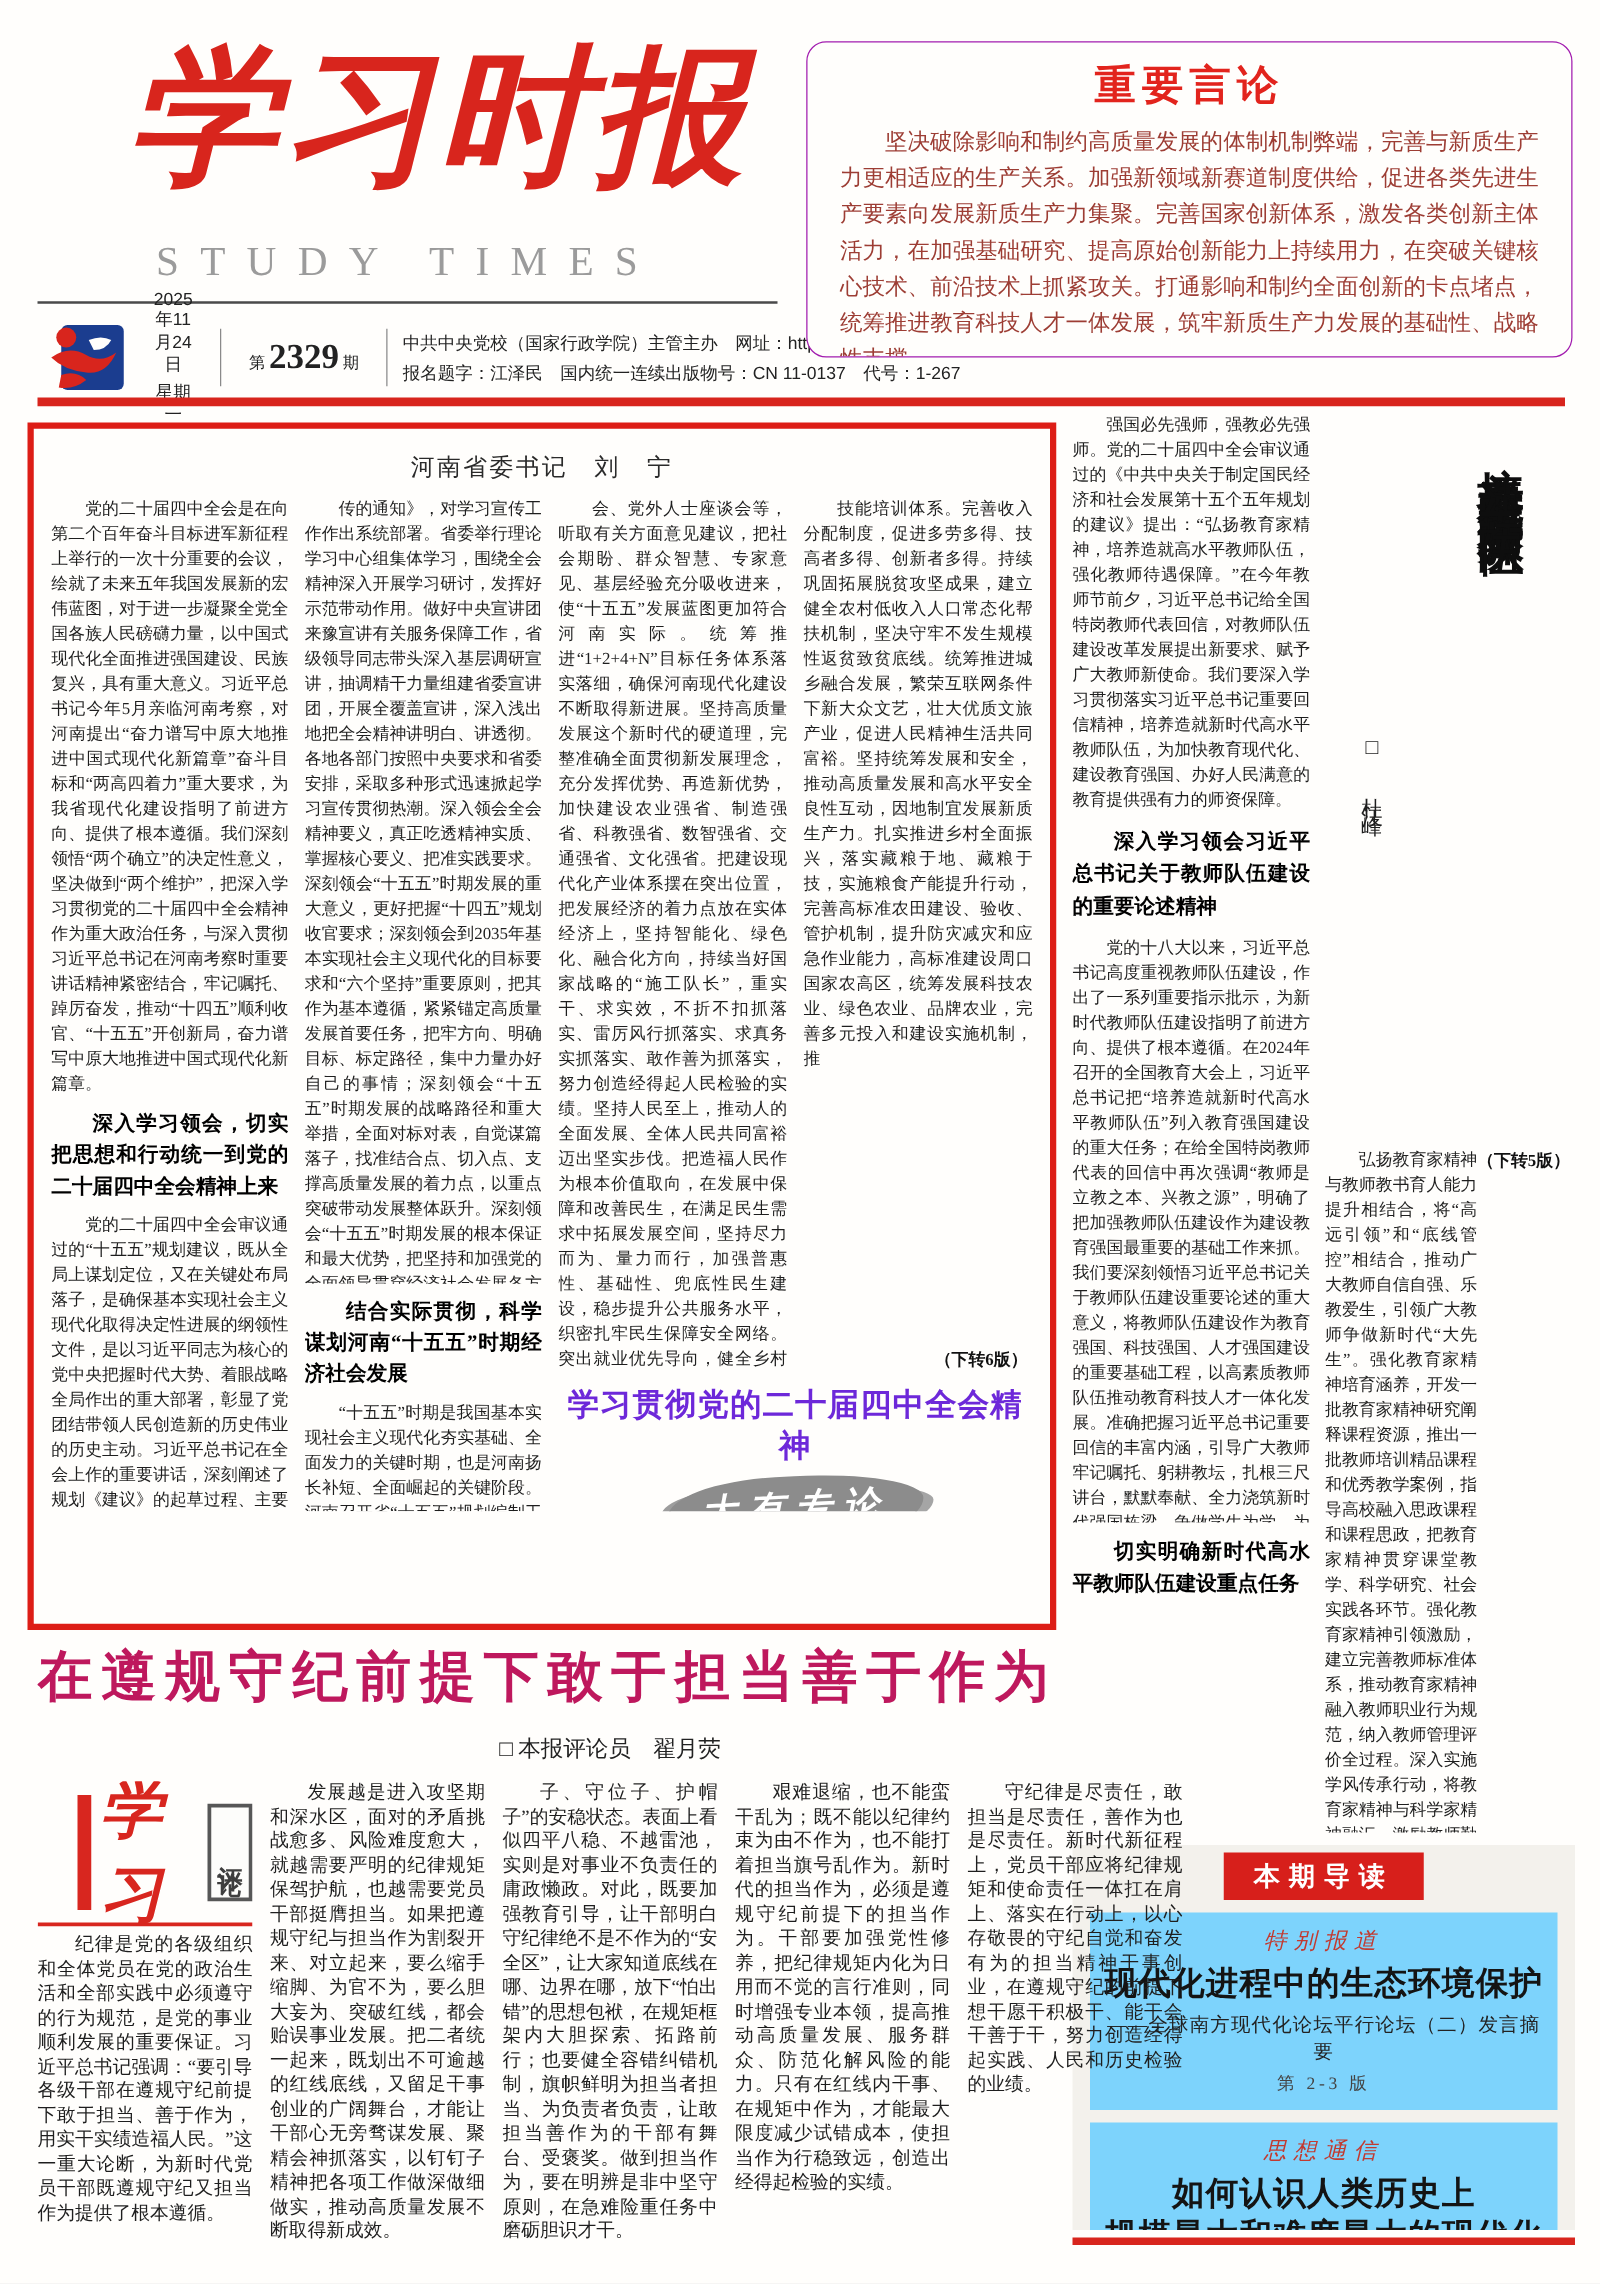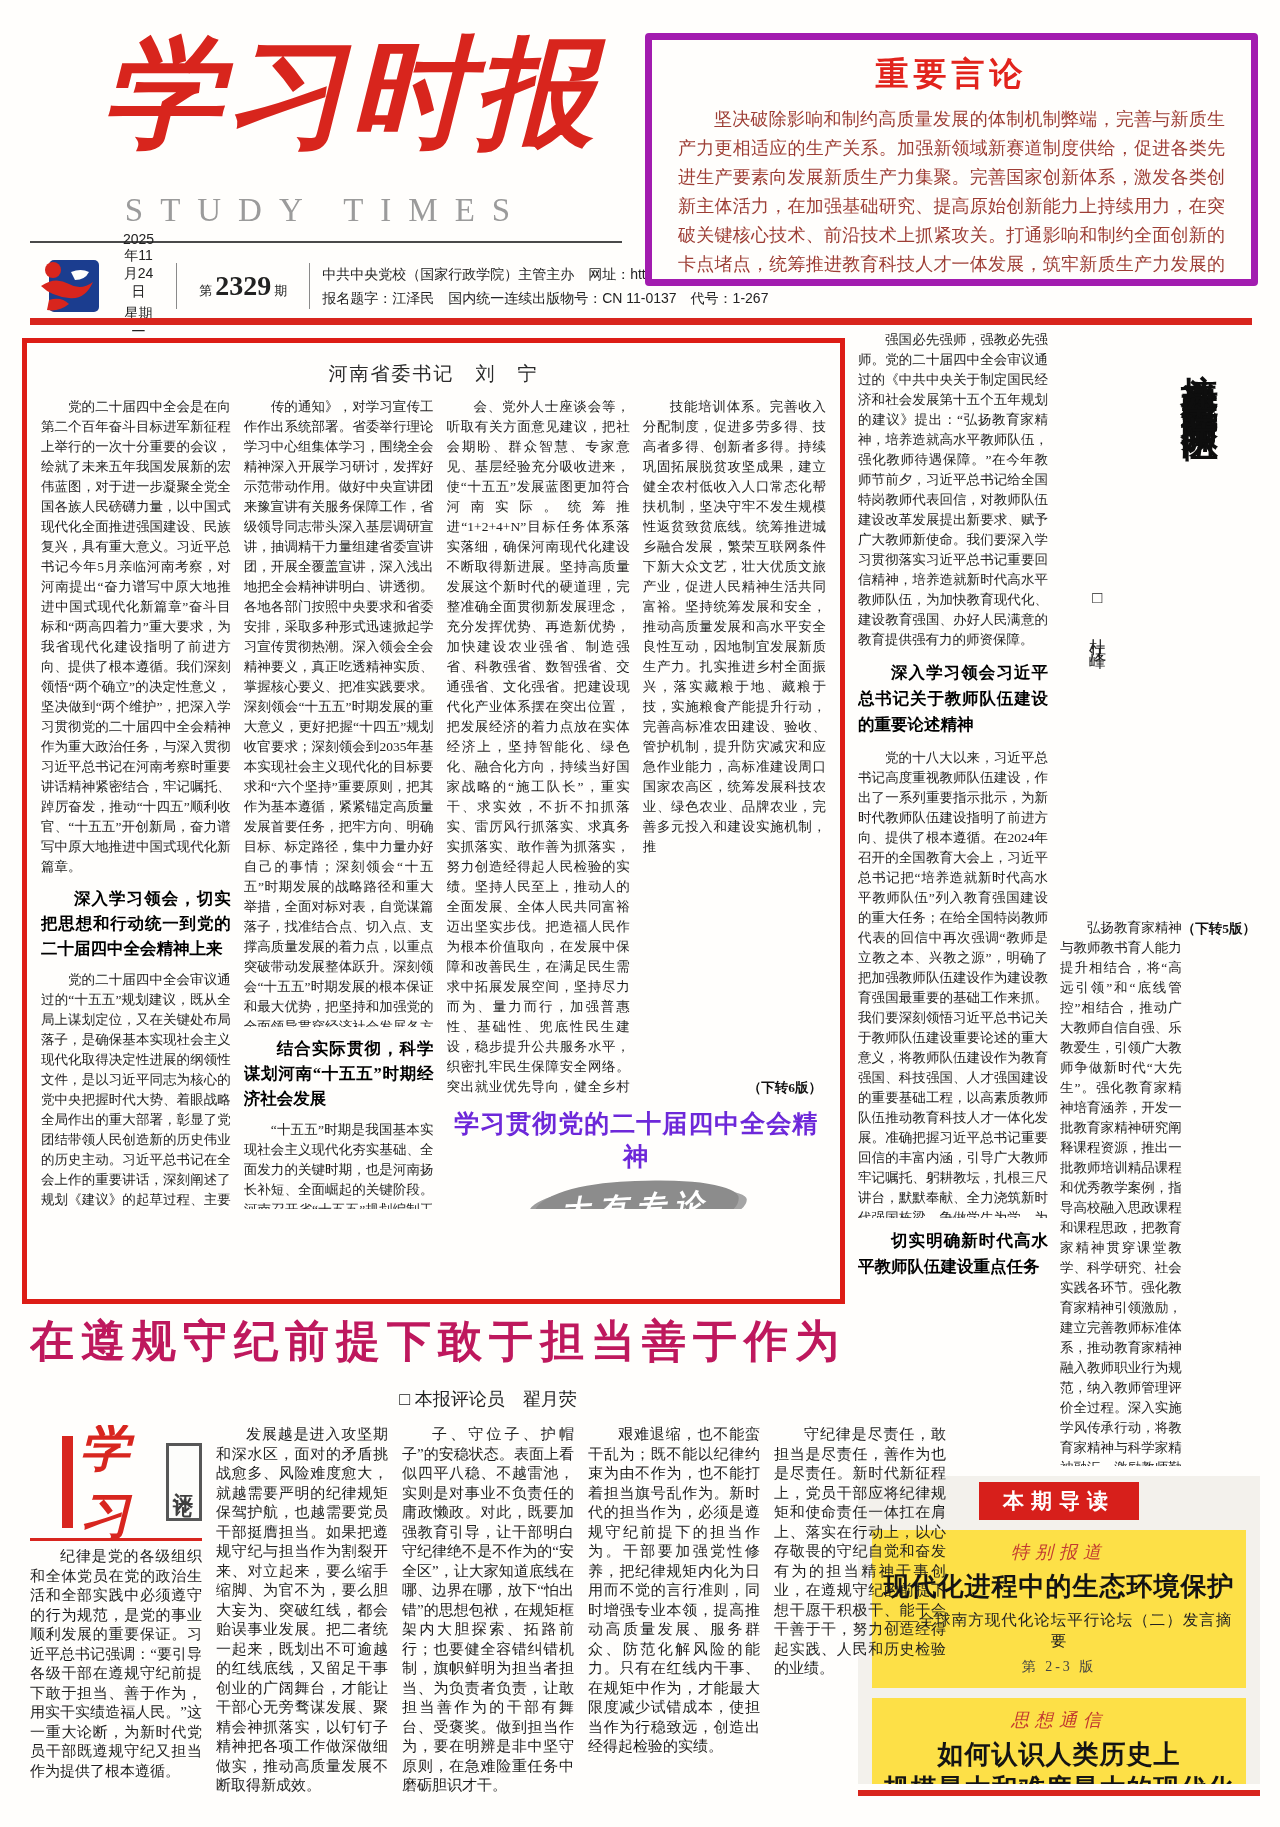--- a/index.html
+++ b/index.html
@@ -30,21 +30,21 @@
   .dl-sep{ border-left:1px solid #8a8a8a; height:46px; }
   .dl-date{ font-size:14px; color:#222; }
   .dl-week{ font-size:14px; color:#222; margin-top:4px; }
   .dl-issue{ font-size:13px; color:#222; white-space:nowrap; }
   .dl-issue b{ font-size:28px; font-family:"Liberation Serif",serif; font-weight:bold; padding:0 3px; }
   .dl-pub{ text-align:left; font-size:14px; line-height:24px; color:#222; white-space:nowrap; }
   .red-rule{ position:absolute; left:30px; top:318px; width:1222px; height:7px; background:#d8251d; }
   
   .quote-box{
     position:absolute; left:645px; top:33px; width:613px; height:253px;
-    border:7px solid #a21caf; border-radius:4px; padding:12px 26px 8px; overflow:hidden;
+    border:1px solid #a21caf; border-radius:16px; padding:12px 26px 8px; overflow:hidden;
     background:#fffefc;
   }
   .quote-title{ text-align:center; font-size:33px; font-weight:900; color:#e2241d; letter-spacing:5px; margin-bottom:8px; }
   .quote-body{ font-size:18px; line-height:29px; color:#9d3d34; text-align:justify; text-indent:2em; }
   
   .main-box{
     position:absolute; left:22px; top:338px; width:823px; height:966px;
     border:5px solid #dd1d16; padding:6px 14px 8px; background:#fffefc;
   }
   .main-headline{ margin-top:12px; font-size:38px; font-weight:900; text-align:center; letter-spacing:1px; color:#101010; white-space:nowrap; }
@@ -74,21 +74,21 @@
   .t-sub{ font-size:16.5px; font-weight:bold; line-height:26px; text-indent:2em; text-align:justify; margin:10px 0; color:#000; }
   .t-right{ flex:1; display:flex; flex-direction:column; }
   .t-head-zone{ height:588px; position:relative; }
   .t-byline{ position:absolute; left:26px; top:258px; writing-mode:vertical-rl; font-size:17px; letter-spacing:7px; color:#1d1d1d; }
   .t-headline{ position:absolute; right:36px; top:14px; writing-mode:vertical-rl; font-size:37px; font-weight:900; letter-spacing:4px; color:#0e0e0e; }
   .t-col2{ flex:1; overflow:hidden; display:flex; flex-direction:row; }
   .t-col2 .fillp{ flex:1; overflow:hidden; }
   
   .guide{ position:absolute; left:858px; top:1476px; width:402px; height:308px; background:#f3f1ec; text-align:center; overflow:hidden; }
   .guide-badge{ display:inline-block; margin-top:6px; background:#d71f1b; color:#fff; font-size:21px; font-weight:bold; letter-spacing:7px; padding:5px 24px; }
-  .guide-card{ margin:10px 14px 0; background:#fde047; padding:10px 6px 12px; }
+  .guide-card{ margin:10px 14px 0; background:#7dd3fc; padding:10px 6px 12px; }
   .g-kicker{ color:#c23a30; font-size:18px; letter-spacing:6px; margin-bottom:6px; font-style:italic; }
   .g-title{ font-size:26px; font-weight:900; color:#141414; letter-spacing:1px; line-height:34px; }
   .g-sub{ font-size:15.5px; color:#222; margin-top:6px; letter-spacing:1px; }
   .g-page{ font-size:14px; color:#444; margin-top:6px; letter-spacing:3px; }
   .guide-rule{ position:absolute; left:858px; top:1790px; width:402px; height:6px; background:#d8251d; }
   
   .commentary{ position:absolute; left:30px; top:1312px; width:916px; height:515px; overflow:hidden; }
   .c-headline{ font-size:44px; font-weight:900; letter-spacing:7px; color:#be185d; white-space:nowrap; }
   .c-byline{ text-align:center; font-size:18px; margin:16px 0 14px; color:#222; }
   .c-cols{ display:flex; gap:14px; height:412px; overflow:hidden; }

